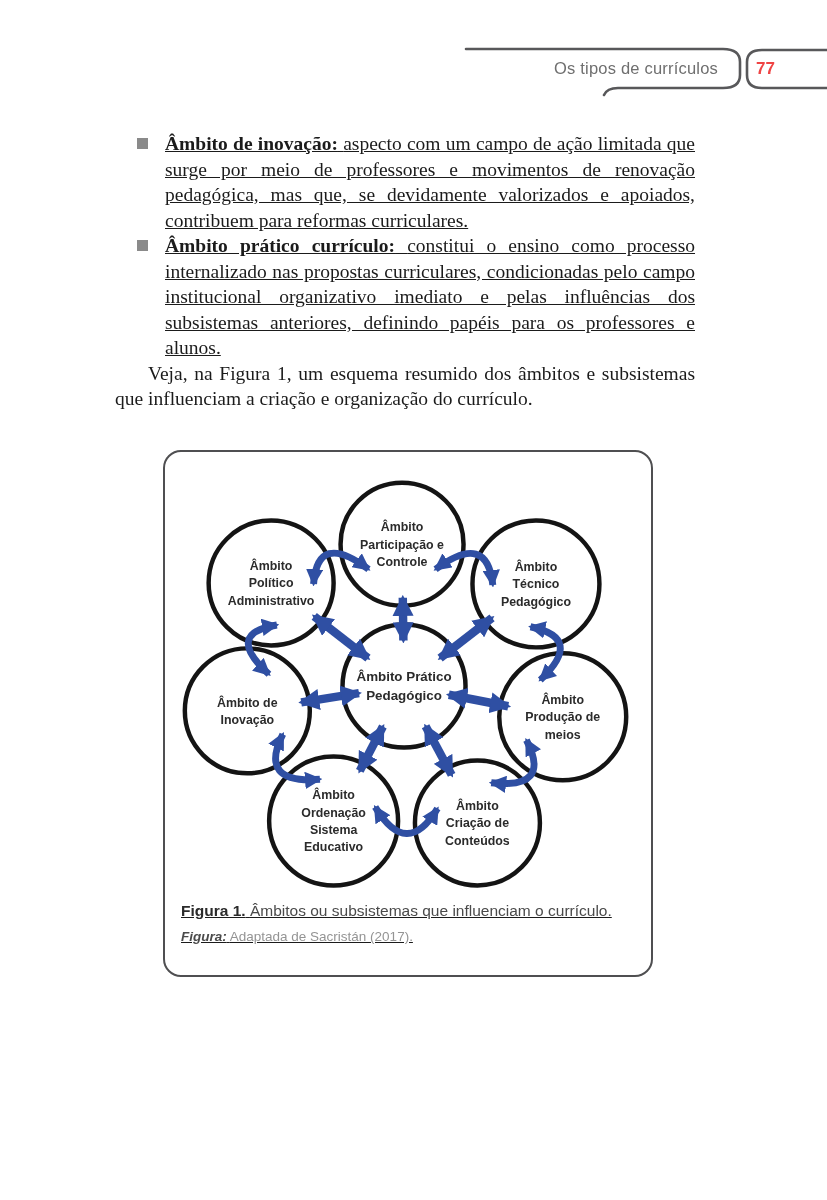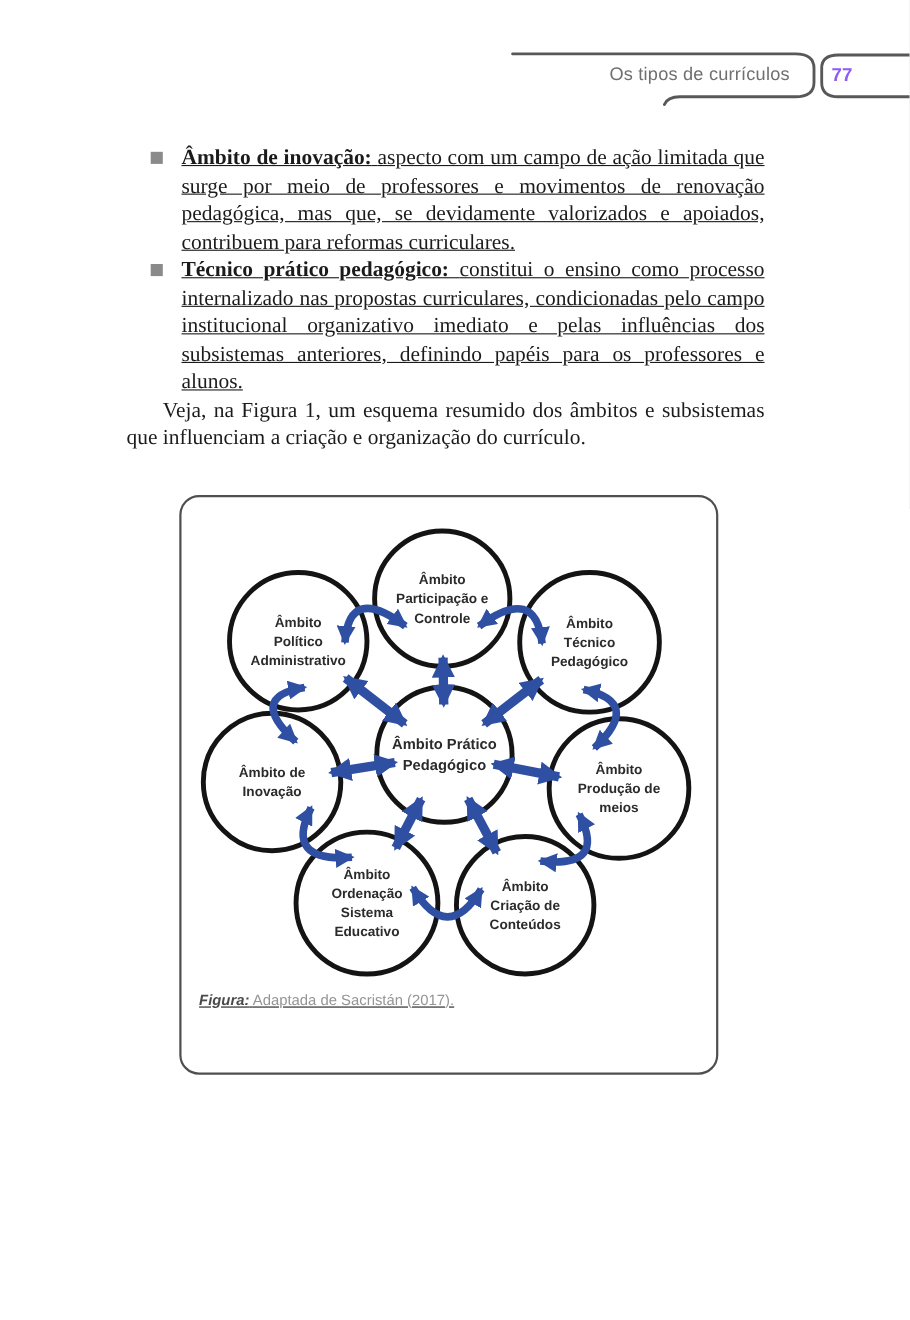--- a/index.html
+++ b/index.html
@@ -11,21 +11,21 @@
   
   .header-svg{position:absolute;left:0;top:0;width:827px;height:100px;}
   .header-title{
     position:absolute;left:466px;top:49px;width:252px;height:39px;
     line-height:39px;text-align:right;
     font-family:"Liberation Sans", sans-serif;font-size:16.5px;color:#6f6f6f;
     letter-spacing:.2px;
   }
   .page-number{
     position:absolute;left:756px;top:49px;height:39px;line-height:39px;
-    font-family:"Liberation Sans", sans-serif;font-size:17px;font-weight:bold;color:#8b5cf6;
+    font-family:"Liberation Sans", sans-serif;font-size:17px;font-weight:bold;color:#ef4444;
   }
   
   .content{position:absolute;left:115px;top:131px;width:580px;}
   .bullet-item{
     position:relative;padding-left:50px;text-align:justify;
     font-size:19.5px;line-height:25.5px;text-decoration:underline;
   }
   .bullet-item .square{
     position:absolute;left:22px;top:7px;width:11px;height:11px;background:#8a8a8a;
   }
@@ -68,21 +68,21 @@
   <div class="content">
 
     <div class="bullet-item">
       <span class="square"></span>
       <span class="lead">Âmbito de inovação:</span>
       <span>aspecto com um campo de ação limitada que surge por meio de professores e movimentos de renovação pedagógica, mas que, se devidamente valorizados e apoiados, contribuem para reformas curriculares.</span>
     </div>
 
     <div class="bullet-item">
       <span class="square"></span>
-      <span class="lead">Técnico prático pedagógico:</span>
+      <span class="lead">Âmbito prático currículo:</span>
       <span>constitui o ensino como processo internalizado nas propostas curriculares, condicionadas pelo campo institucional organizativo imediato e pelas influências dos subsistemas anteriores, definindo papéis para os professores e alunos.</span>
     </div>
 
     <p class="para">Veja, na Figura 1, um esquema resumido dos âmbitos e subsistemas que influenciam a criação e organização do currículo.</p>
 
     <div class="figure-box">
       <svg id="diagram" class="diagram-svg" viewBox="0 0 490 442" preserveAspectRatio="xMidYMin meet">
         <defs>
           <marker id="ah" viewBox="0 0 10 10" refX="8.6" refY="5" markerWidth="2.5" markerHeight="2.5" orient="auto-start-reverse" markerUnits="strokeWidth">
             <path d="M0 0 L10 5 L0 10 Z" fill="#2f4fa3"></path>
@@ -118,20 +118,24 @@
             <text x="239" text-anchor="middle" fill="#2b2b2b" font-family="&quot;Liberation Sans&quot;, sans-serif" font-weight="bold" font-size="12.5"><tspan x="239" y="79.875">Âmbito</tspan><tspan x="239" y="97.375">Participação e</tspan><tspan x="239" y="114.875">Controle</tspan></text>
             <text x="107" text-anchor="middle" fill="#2b2b2b" font-family="&quot;Liberation Sans&quot;, sans-serif" font-weight="bold" font-size="12.5"><tspan x="107" y="118.875">Âmbito</tspan><tspan x="107" y="136.375">Político</tspan><tspan x="107" y="153.875">Administrativo</tspan></text>
             <text x="374" text-anchor="middle" fill="#2b2b2b" font-family="&quot;Liberation Sans&quot;, sans-serif" font-weight="bold" font-size="12.5"><tspan x="374" y="119.875">Âmbito</tspan><tspan x="374" y="137.375">Técnico</tspan><tspan x="374" y="154.875">Pedagógico</tspan></text>
             <text x="241" text-anchor="middle" fill="#2b2b2b" font-family="&quot;Liberation Sans&quot;, sans-serif" font-weight="bold" font-size="13.5"><tspan x="241" y="231.225">Âmbito Prático</tspan><tspan x="241" y="250.225">Pedagógico</tspan></text>
             <text x="83" text-anchor="middle" fill="#2b2b2b" font-family="&quot;Liberation Sans&quot;, sans-serif" font-weight="bold" font-size="12.5"><tspan x="83" y="256.625">Âmbito de</tspan><tspan x="83" y="274.125">Inovação</tspan></text>
             <text x="401" text-anchor="middle" fill="#2b2b2b" font-family="&quot;Liberation Sans&quot;, sans-serif" font-weight="bold" font-size="12.5"><tspan x="401" y="253.875">Âmbito</tspan><tspan x="401" y="271.375">Produção de</tspan><tspan x="401" y="288.875">meios</tspan></text>
             <text x="170" text-anchor="middle" fill="#2b2b2b" font-family="&quot;Liberation Sans&quot;, sans-serif" font-weight="bold" font-size="12.5"><tspan x="170" y="350.125">Âmbito</tspan><tspan x="170" y="367.625">Ordenação</tspan><tspan x="170" y="385.125">Sistema</tspan><tspan x="170" y="402.625">Educativo</tspan></text>
             <text x="315" text-anchor="middle" fill="#2b2b2b" font-family="&quot;Liberation Sans&quot;, sans-serif" font-weight="bold" font-size="12.5"><tspan x="315" y="360.875">Âmbito</tspan><tspan x="315" y="378.375">Criação de</tspan><tspan x="315" y="395.875">Conteúdos</tspan></text>
           </g>
       </svg>
+      <div class="fig-caption">
+        <span class="cap-label">Figura 1.</span>
+        <span>Âmbitos ou subsistemas que influenciam o currículo.</span>
+      </div>
       <div class="fig-source">
         <span class="src-label">Figura:</span>
         <span>Adaptada de Sacristán (2017).</span>
       </div>
     </div>
 
   </div>
 </div>
 
 </body></html>

